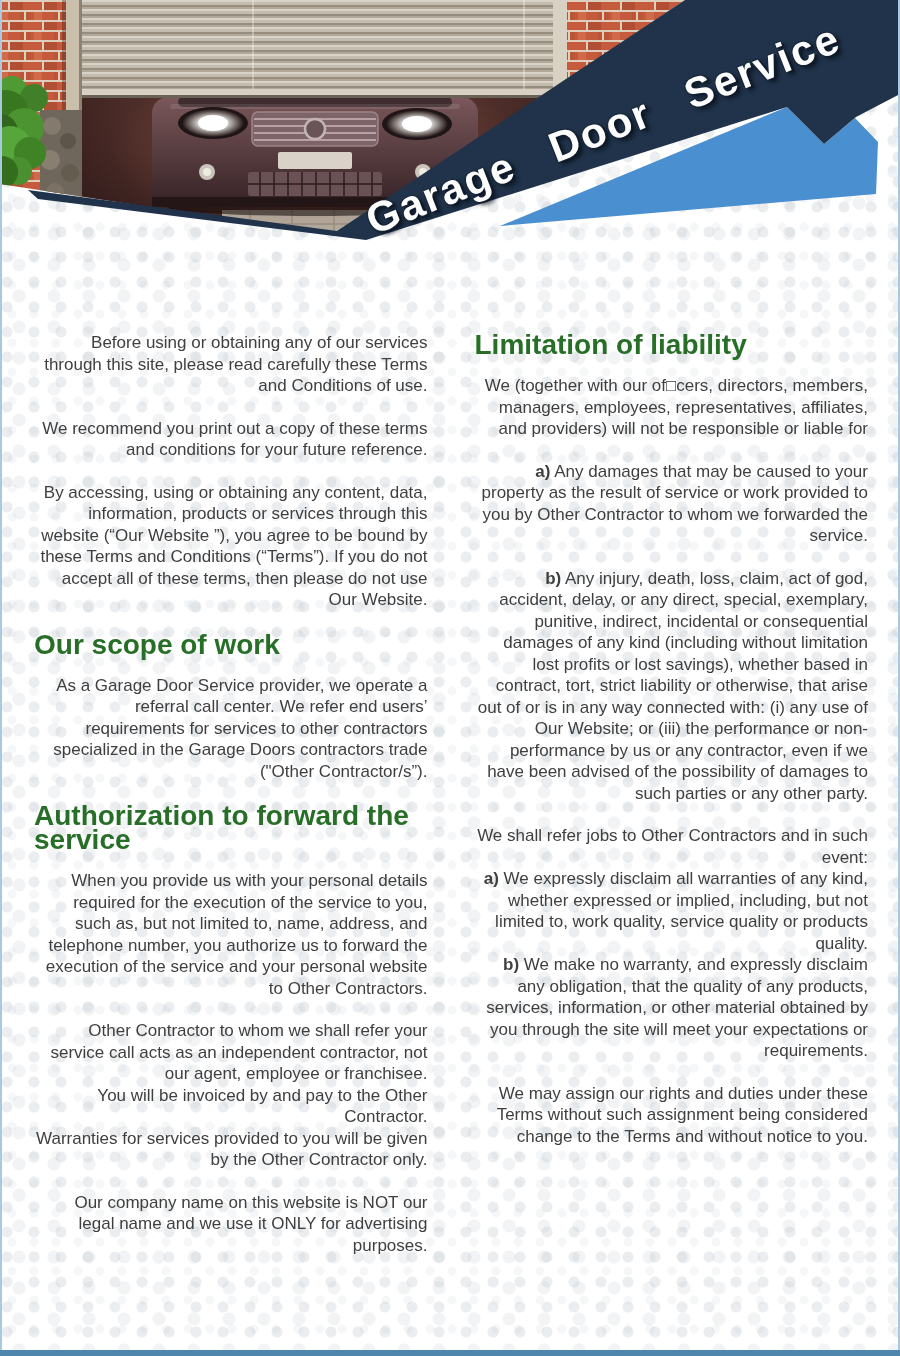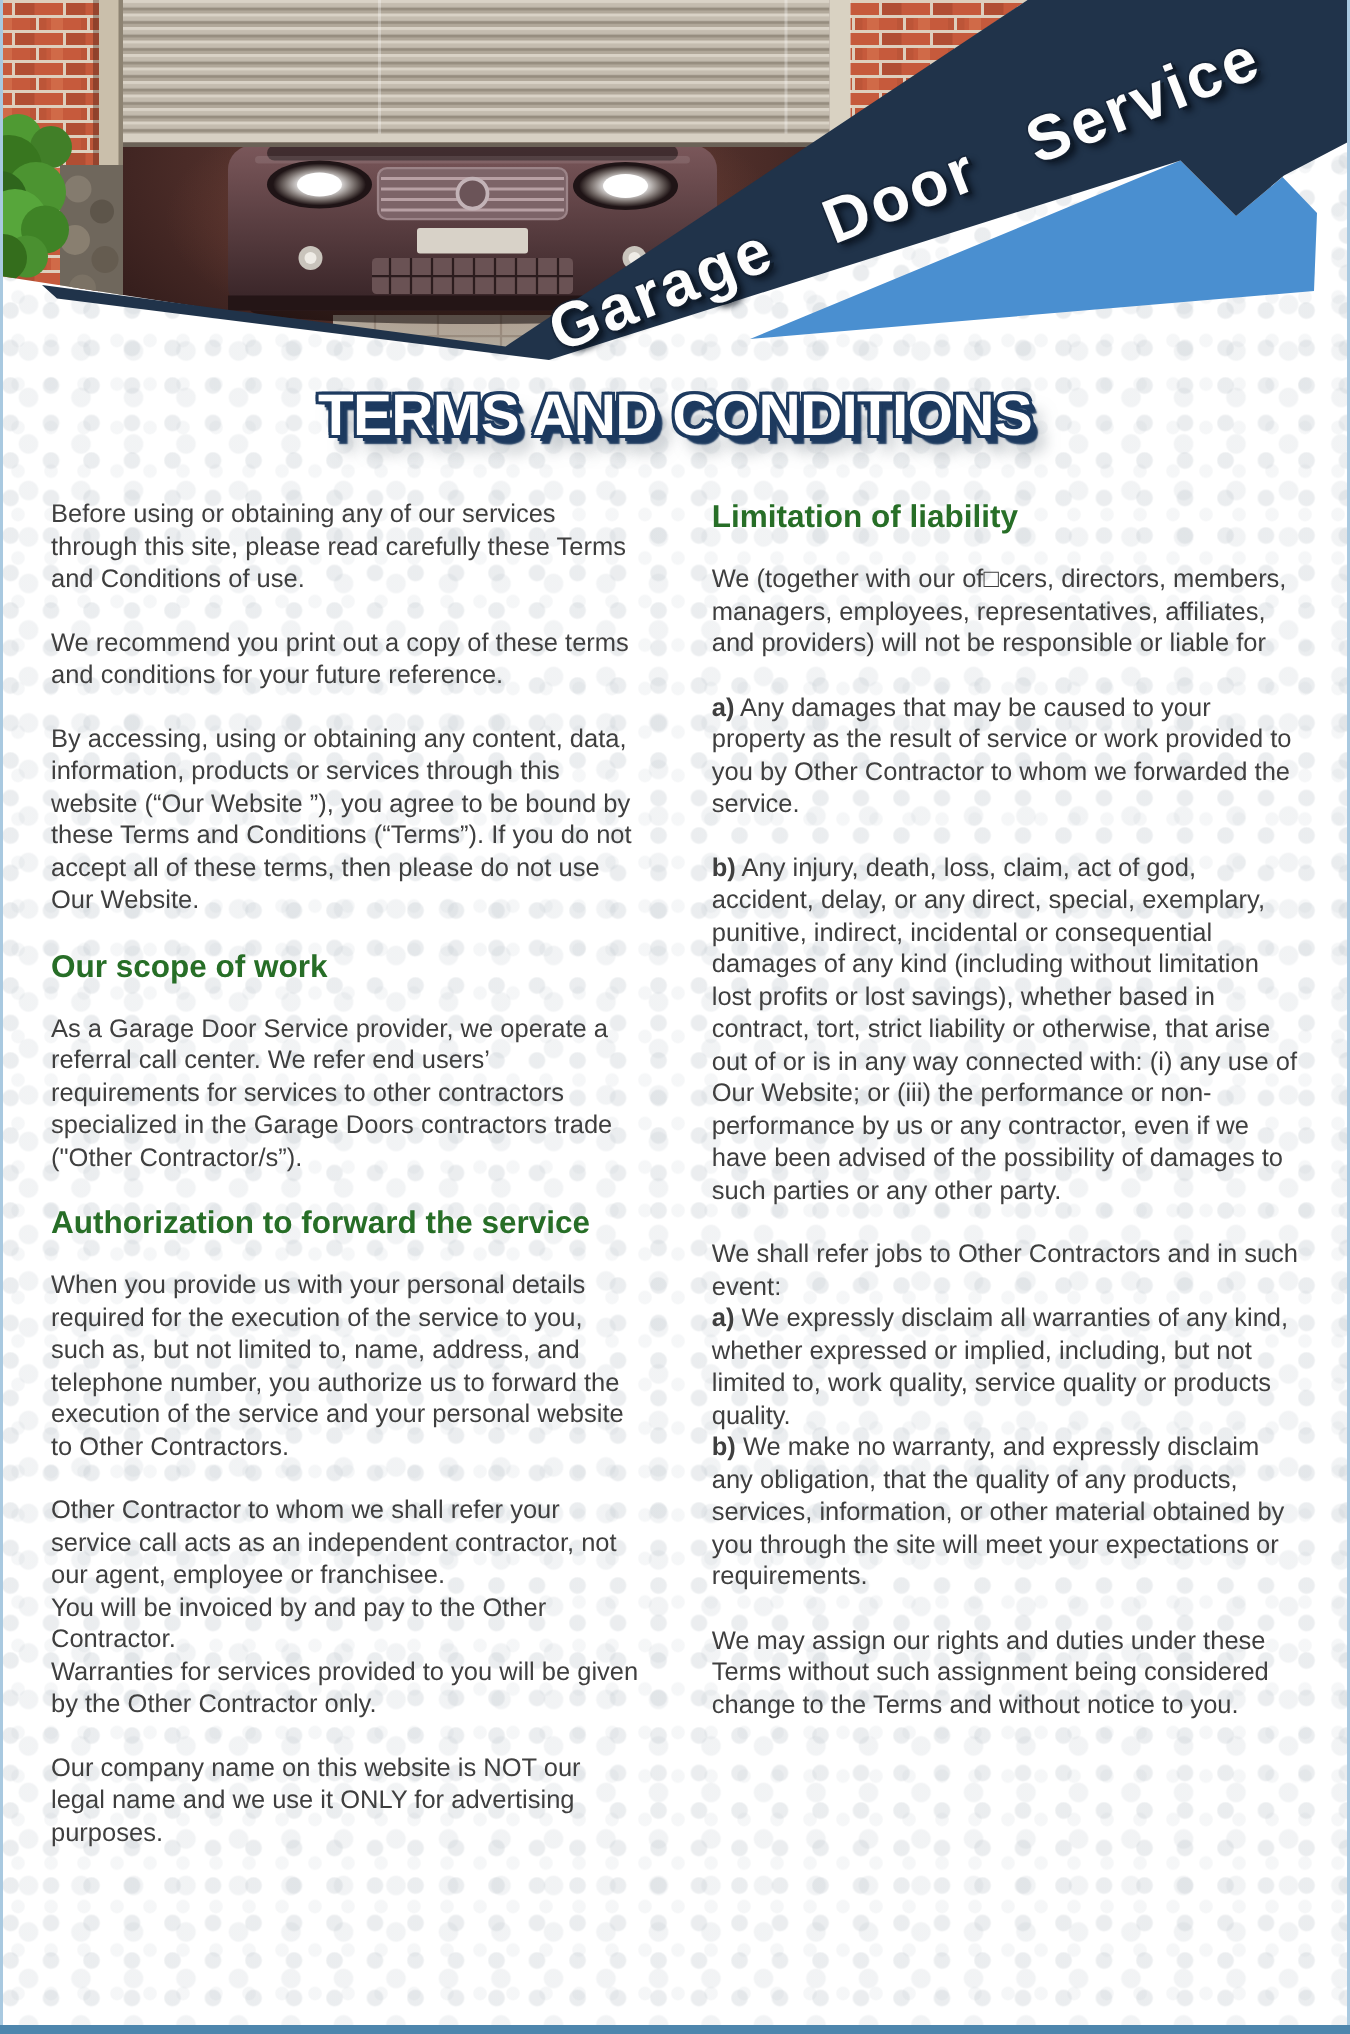--- a/index.html
+++ b/index.html
@@ -51,26 +51,26 @@
        4px  4px 0 #1d3a5f, 5px  6px 1px #1d3a5f,
        9px 11px 10px rgba(115,125,135,0.55);
   }
   .content{
     position:absolute;top:332px;left:34px;right:32px;z-index:8;
     display:flex;gap:47px;
   }
   .col{flex:1 1 0;min-width:0;}
   .para{
     margin:0 0 21px 0;
-    font-size:17px;line-height:21.5px;color:#3f3f3f;
+    font-size:17px;line-height:21.5px;color:#3f3f3f;text-align:right;
   }
   .para .b{font-weight:bold;}
   .sec-h{
     margin:22px 0 18px 0;
-    font-size:21px;line-height:24px;font-weight:bold;color:#276e27;
+    font-size:28px;line-height:24px;font-weight:bold;color:#276e27;
   }
   .col .sec-h:first-child{margin-top:1px;}
 </style>
 </head>
 <body>
 
 <div class="page">
 
   <svg class="header-svg" width="900" height="332" viewBox="0 0 900 332">
     <defs>
@@ -192,21 +192,20 @@
       </g>
     </g>
 
     <polygon points="500,226 787,107 824,144 855,118 878,142 876,194" fill="#4a8fd0"></polygon>
 
     <polygon points="28,190 337,231 685,0 900,0 900,94 856,117 824,144 787,107 366,240 38,199" fill="#20334a"></polygon>
   </svg>
 
   <div class="brand">Garage Door Service</div>
 
-  <div class="page-title">TERMS AND CONDITIONS</div>
 
   <div class="content">
     <div class="col" id="col-left">
         <p class="para"><span>Before using or obtaining any of our services through this site, please read carefully these Terms and Conditions of use.</span></p>
         <p class="para"><span>We recommend you print out a copy of these terms and conditions for your future reference.</span></p>
         <p class="para"><span>By accessing, using or obtaining any content, data, information, products or services through this website (“Our Website ”), you agree to be bound by these Terms and Conditions (“Terms”). If you do not accept all of these terms, then please do not use Our Website.</span></p>
         <h2 class="sec-h">Our scope of work</h2>
         <p class="para"><span>As a Garage Door Service provider, we operate a referral call center. We refer end users’ requirements for services to other contractors specialized in the Garage Doors contractors trade ("Other Contractor/s”).</span></p>
         <h2 class="sec-h">Authorization to forward the service</h2>
         <p class="para"><span>When you provide us with your personal details required for the execution of the service to you, such as, but not limited to, name, address, and telephone number, you authorize us to forward the execution of the service and your personal website to Other Contractors.</span></p>

